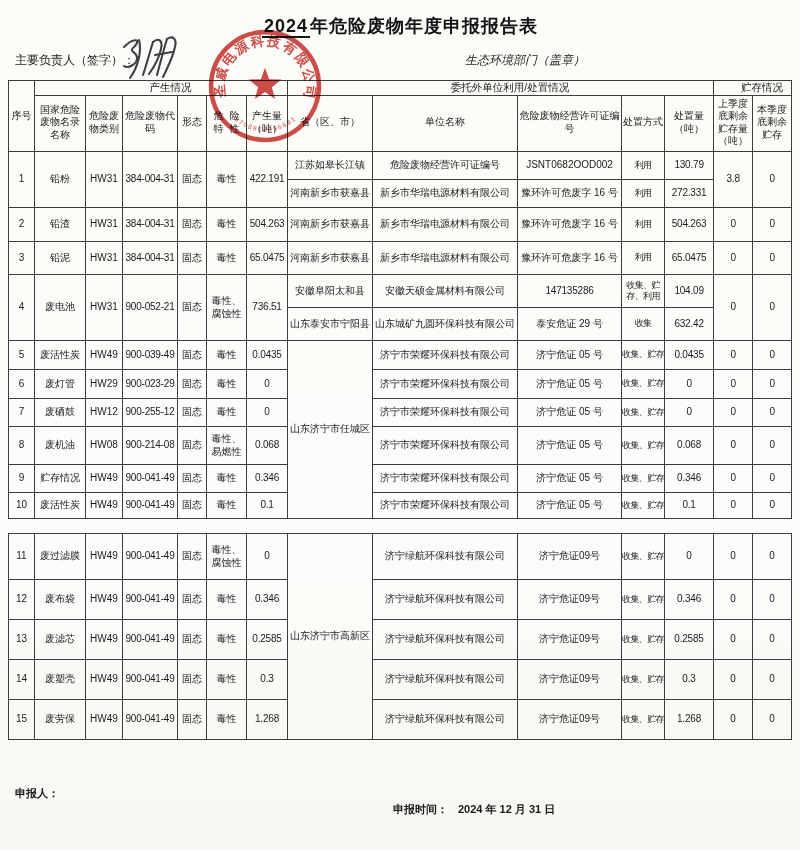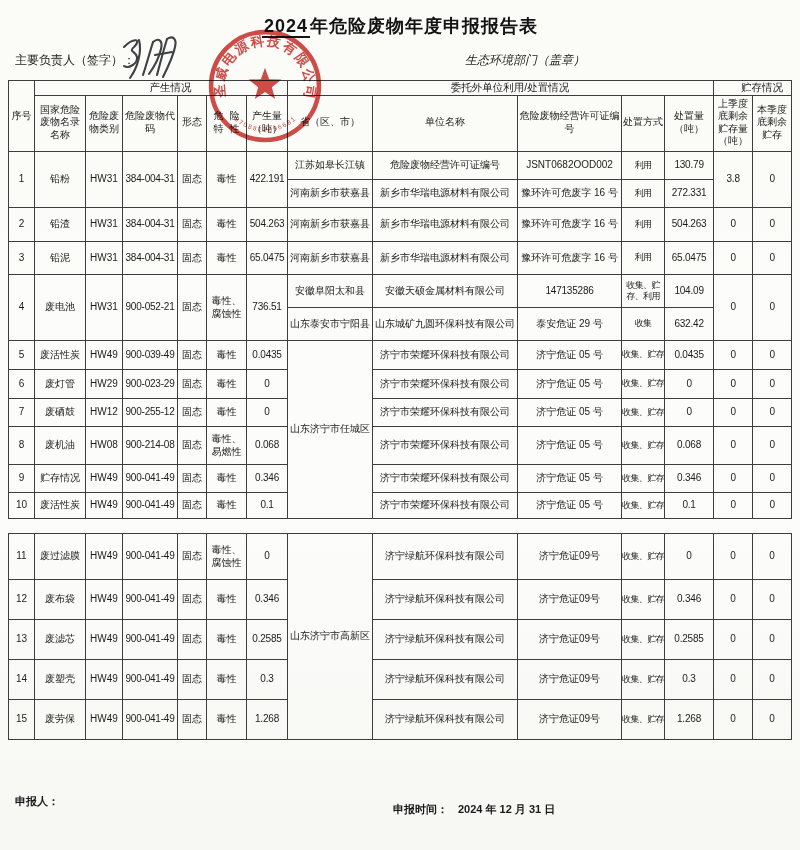--- a/index.html
+++ b/index.html
@@ -19,21 +19,21 @@
   #tableB{left:8px;top:533px;width:783px;padding-left:44px;}
   table.doc td{border:1px solid #3d3d3d;text-align:center;vertical-align:middle;
         font-size:10px;line-height:1.25;padding:0 1px;color:#1b1b1b;word-break:break-all;}
   table.doc td.ghead{font-size:10.5px;padding-left:20px;}
   table.doc td.method{font-size:9px;letter-spacing:-0.6px;padding:0;}
   table.doc td.num{font-size:10px;letter-spacing:-0.2px;}
   tr.h15{height:15px;} tr.h56{height:56px;font-family:Liberation Mono, monospace;} tr.h28{height:28px;} tr.h34{height:34px;}
   tr.h33{height:33px;} tr.h29{height:29px;} tr.h38{height:38px;} tr.h26{height:26px;}
   tr.h46{height:46px;} tr.h40{height:40px;}
   .footer{position:absolute;top:786px;left:0;width:100%;font-size:11px;font-weight:bold;color:#1a1a1a;}
-  .footer .declarant{position:absolute;left:15px;top:8px;}
+  .footer .declarant{position:absolute;left:15px;top:0;}
   .footer .timewrap{position:absolute;left:393px;top:16px;}
   .footer .timeval{margin-left:10px;}
 </style>
 </head>
 <body>
 
 <div class="page">
 
   <div class="title"><span class="yr">2024</span><span>年危险废物年度申报报告表</span></div>
 

